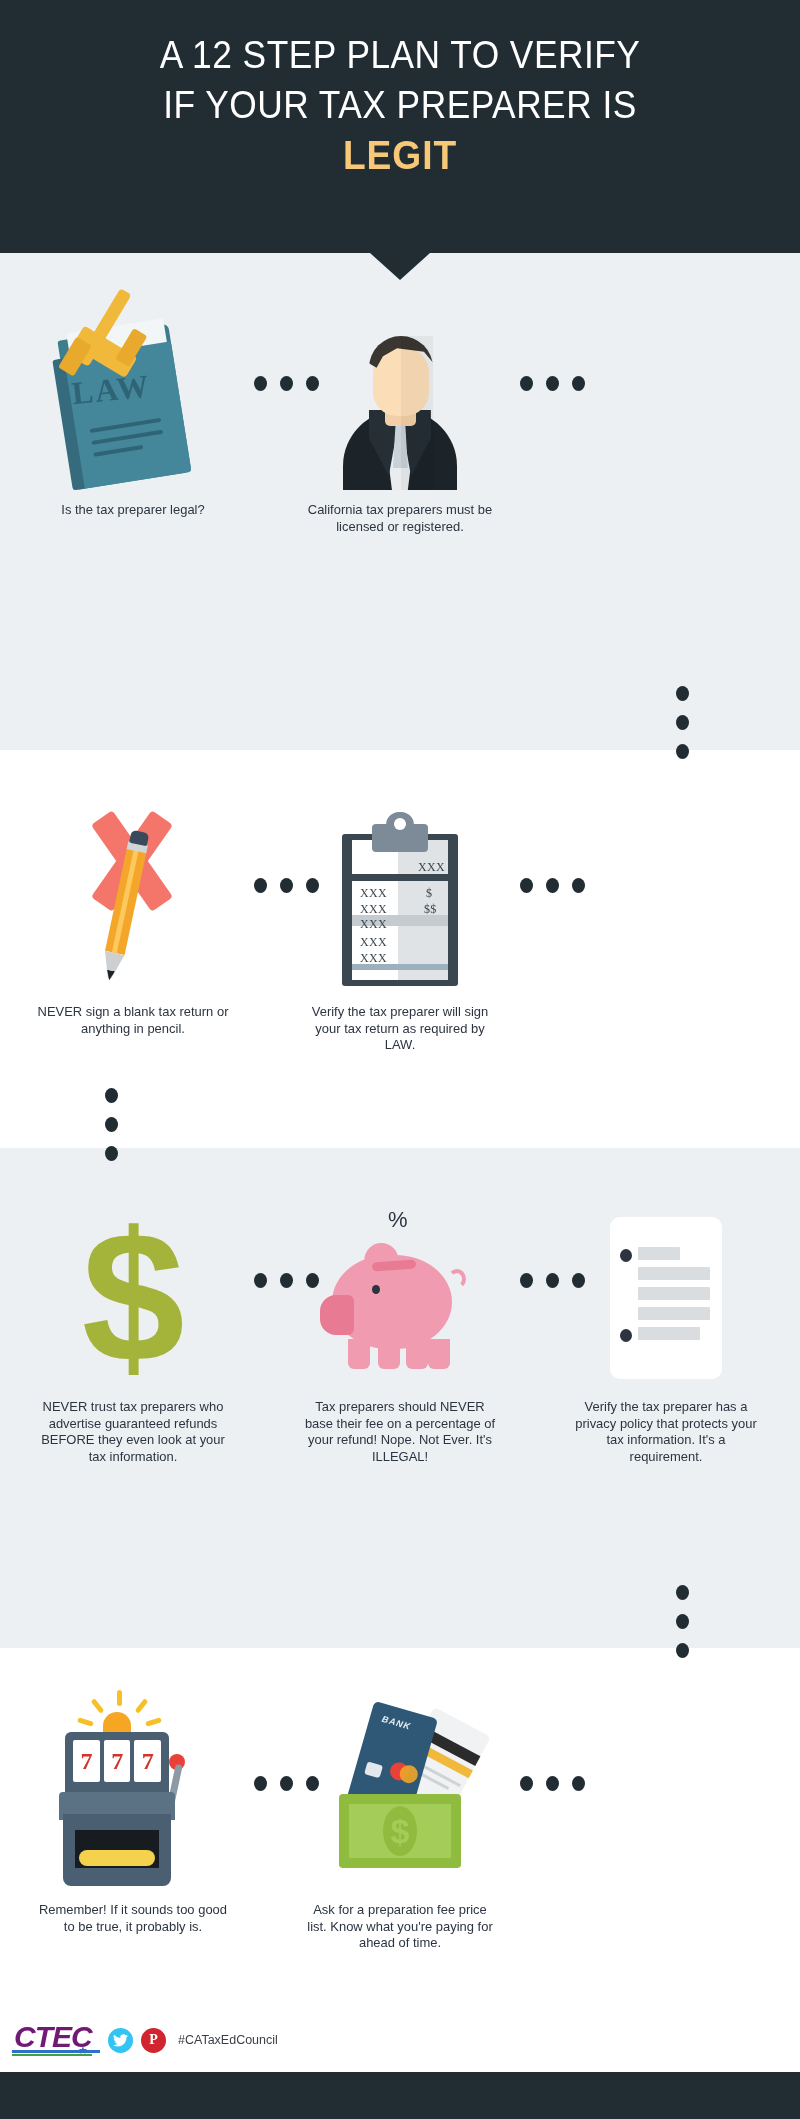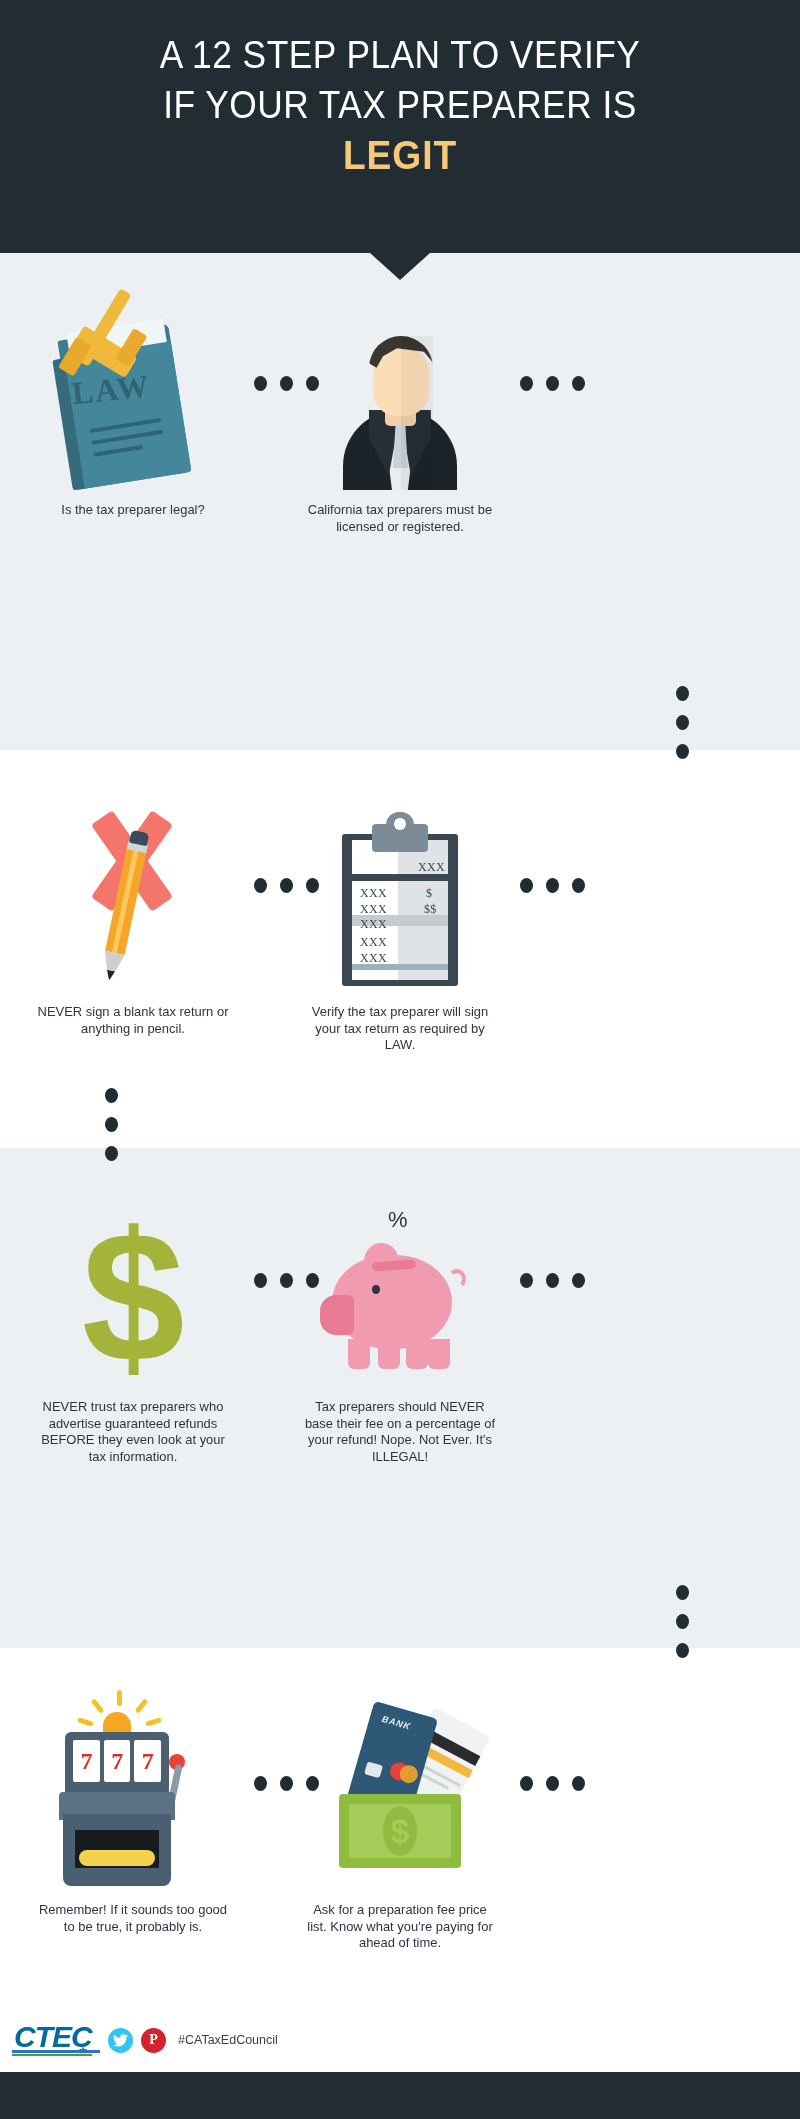--- a/index.html
+++ b/index.html
@@ -201,21 +201,21 @@
   .ph-body { position:absolute; left:4px; top:4px; width:102px; height:182px; background:#2b2b2b; border-radius:11px; }
   .ph-screen { position:absolute; left:12px; top:28px; width:86px; height:124px; background:#5b6168; border-radius:2px; }
   .ph-spk { position:absolute; left:44px; top:15px; width:26px; height:5px; background:#8d9399; border-radius:3px; }
   .ph-cam { position:absolute; left:34px; top:14px; width:6px; height:6px; background:#8d9399; border-radius:50%; }
   .ph-home { position:absolute; left:46px; top:159px; width:18px; height:18px; background:#8d9399; border-radius:50%; }
 
   
   .footer-content { position:absolute; left:14px; top:2022px; display:flex; align-items:center; gap:8px; }
   .ctec-logo { position:relative; width:86px; height:36px; }
   .ctec-text { font-family:"Liberation Sans Narrow","Liberation Sans",sans-serif;
-    font-size:30px; font-weight:700; font-style:italic; color:#0369a1;
+    font-size:30px; font-weight:700; font-style:italic; color:#701a75;
     letter-spacing:-1px; line-height:30px; }
   .ctec-swoosh { position:absolute; left:-2px; top:28px; width:88px; height:3px; background:#2f6fd0; }
   .ctec-swoosh2 { position:absolute; left:-2px; top:32px; width:80px; height:2px; background:#3fa13f; }
   .ctec-star { position:absolute; left:64px; top:22px; color:#2f6fd0; font-size:11px; }
   .soc { width:25px; height:25px; border-radius:50%; display:flex; align-items:center; justify-content:center; color:#fff; font-size:14px; font-weight:700; }
   .soc-tw { background:#32c5f4; }
   .soc-pi { background:#d0242e; font-family:"Liberation Serif",serif; }
   .hashtag { font-size:12.5px; color:#3a3f46; margin-left:4px; }
 </style>
 </head>
@@ -389,20 +389,35 @@
       </div>
       <div class="dots-h right">
         <span class="dot"></span>
           <span class="dot"></span>
           <span class="dot"></span>
       </div>
     </div>
     <div class="caption">Tax preparers should NEVER base their fee on a percentage of your refund! Nope. Not Ever. It's ILLEGAL!</div>
   </div>
 
+  <div class="cell">
+    <div class="art">
+      <div class="i-doc">
+        <div class="dc-card"></div>
+        <div class="dc-bul" style="top:40px"></div>
+        <div class="dc-line" style="left:32px;top:38px;width:42px"></div>
+        <div class="dc-line" style="left:32px;top:58px;width:72px"></div>
+        <div class="dc-line" style="left:32px;top:78px;width:72px"></div>
+        <div class="dc-line" style="left:32px;top:98px;width:72px"></div>
+        <div class="dc-bul" style="top:120px"></div>
+        <div class="dc-line" style="left:32px;top:118px;width:62px"></div>
+      </div>
+    </div>
+    <div class="caption">Verify the tax preparer has a privacy policy that protects your tax information. It's a requirement.</div>
+  </div>
 
 </div>
 
 <div class="dots-v dv3">
   <span class="dot"></span>
     <span class="dot"></span>
     <span class="dot"></span>
 </div>
 
 <div class="row r4">

